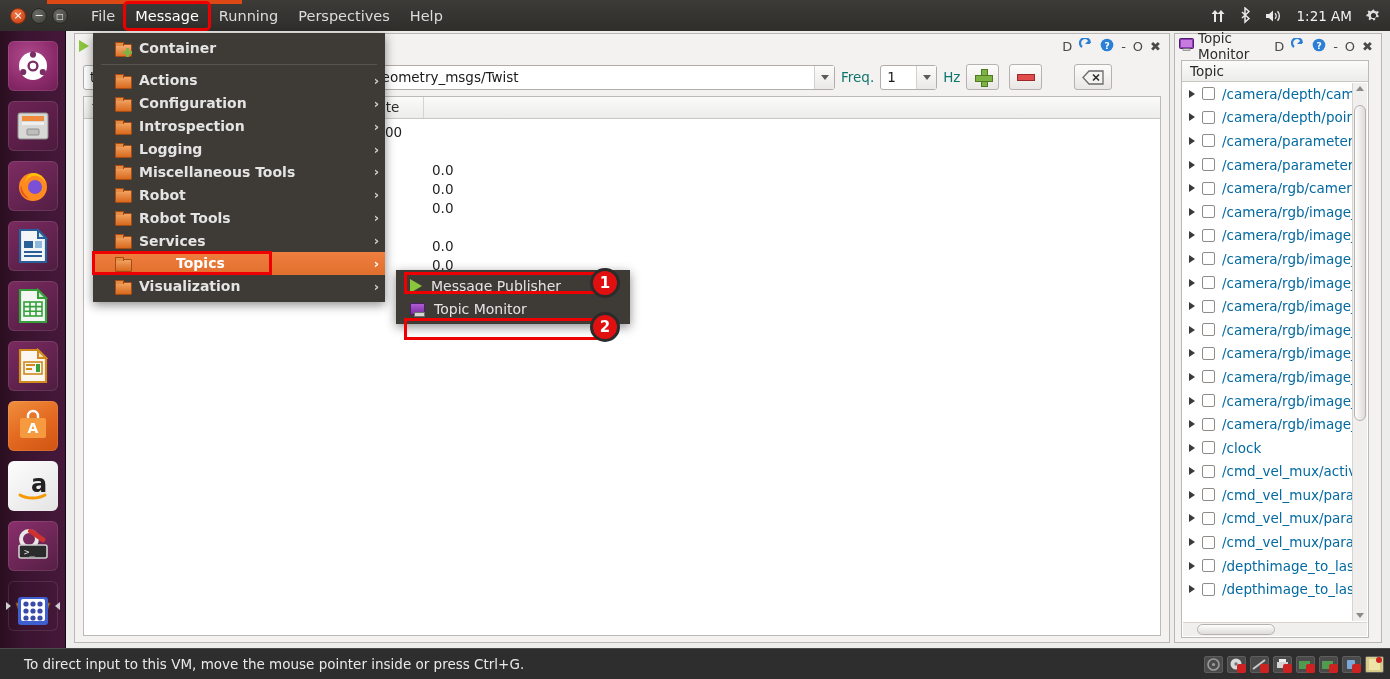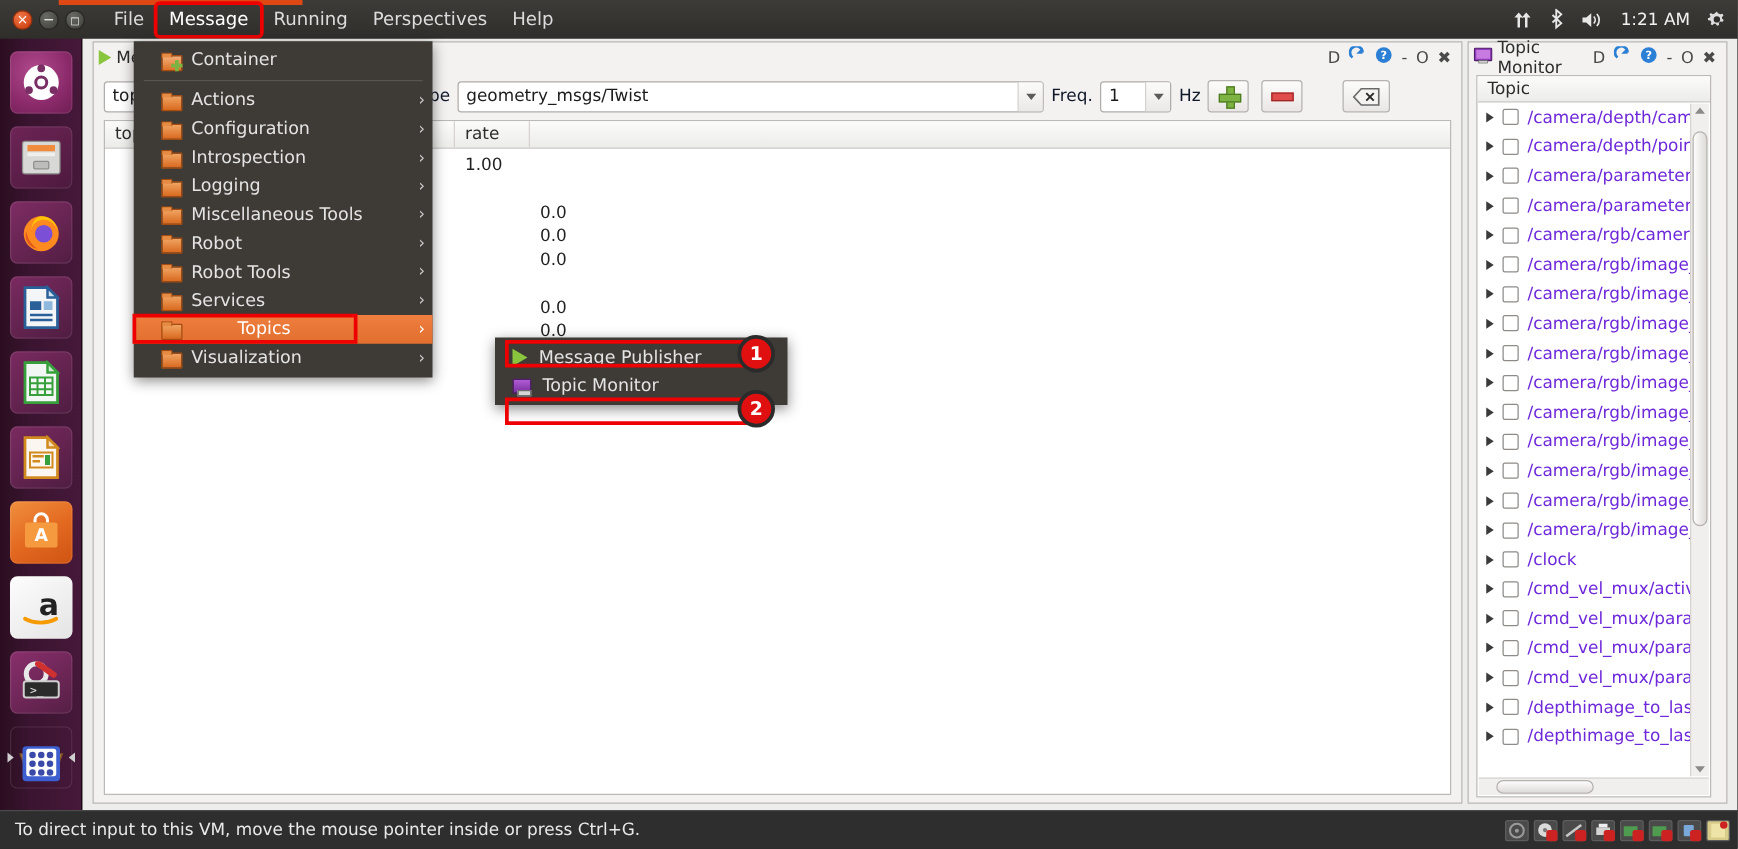--- a/index.html
+++ b/index.html
@@ -68,21 +68,21 @@
   .panel { position:absolute; background:#f2f1f0; border:1px solid #b7b4b1; }
 
   
   .mp-panel { left:8px; top:2px; width:1096px; height:610px; background:#f3f2f1; border:1px solid #b9b6b3; }
   .dock-title { height:24px; display:flex; align-items:center; padding:0 4px; gap:4px; font-size:13px; color:#2e2e2e; }
   .dock-title .ttl { font-size:13.5px; color:#2d2d2d; }
   .dock-btns { margin-left:auto; display:flex; align-items:center; gap:7px; padding-right:4px; }
   .dock-btns .db { font-size:13px; color:#4a4a4a; }
 
   .mp-toolbar { position:absolute; left:0; top:26px; width:100%; height:34px; display:flex; align-items:center; gap:6px; padding:0 8px; }
-  .lbl { font-size:13.5px; color:#0f172a; }
+  .lbl { font-size:13.5px; color:#0f766e; }
   .combo { height:25px; background:#fff; border:1px solid #b0adaa; border-radius:3px; display:flex; align-items:center;
            font-size:13.5px; color:#1b1b1b; padding:0 0 0 6px; }
   .combo .arrowbox { margin-left:auto; width:20px; height:100%; border-left:1px solid #d3d0cd; display:flex; align-items:center; justify-content:center;
                      background:linear-gradient(to bottom,#fbfbfa,#ebe9e7); }
   .caret { width:0;height:0;border-left:4px solid transparent;border-right:4px solid transparent;border-top:5px solid #5b5b5b; }
   .tbtn { width:33px; height:26px; border:1px solid #b5b2af; border-radius:3px;
           background:linear-gradient(to bottom,#fcfcfb,#e9e7e5); display:flex; align-items:center; justify-content:center; }
   .plus-ico { width:16px; height:16px; position:relative; }
   .plus-ico:before,.plus-ico:after{content:"";position:absolute;background:#7cb342;border:1px solid #4e7a22;}
   .plus-ico:before{left:6px;top:0;width:5px;height:16px;}
@@ -96,32 +96,32 @@
   .td { font-size:13.5px; color:#222; padding:0 8px; }
 
   
   .tm-panel { left:1108px; top:2px; width:208px; height:610px; background:#f3f2f1; border:1px solid #b9b6b3; }
   .tm-list { position:absolute; left:6px; top:26px; width:188px; height:578px; background:#fff; border:1px solid #bcb9b6; overflow:hidden; }
   .tm-head { height:21px; background:linear-gradient(to bottom,#fbfbfa,#ececea); border-bottom:1px solid #c9c6c3;
              font-size:13.5px; color:#2b2b2b; padding:2px 8px; }
   .tm-row { height:23.6px; display:flex; align-items:center; gap:7px; padding-left:7px; }
   .tri { width:0;height:0;border-top:4.5px solid transparent;border-bottom:4.5px solid transparent;border-left:6px solid #3a3a3a; }
   .cbx { width:13px; height:13px; border:1px solid #8e8b88; border-radius:2px; background:#fff; }
-  .tm-row .nm { font-size:13.5px; color:#6d28d9; white-space:nowrap; }
+  .tm-row .nm { font-size:13.5px; color:#0369a1; white-space:nowrap; }
   .vscroll { position:absolute; right:1px; top:22px; width:15px; bottom:16px; background:#f0efed; border-left:1px solid #d6d3d0; }
   .vthumb { position:absolute; left:1px; top:22px; width:12px; height:316px; border-radius:6px;
             background:linear-gradient(to right,#fdfdfd,#dedbd8); border:1px solid #b5b2af; }
   .sarrow { position:absolute; left:3px; width:0;height:0;border-left:4.5px solid transparent;border-right:4.5px solid transparent; }
   .hscroll { position:absolute; left:1px; right:1px; bottom:1px; height:14px; background:#f0efed; border-top:1px solid #d6d3d0; }
   .hthumb { position:absolute; left:14px; top:1px; width:78px; height:11px; border-radius:6px;
             background:linear-gradient(to bottom,#fdfdfd,#dedbd8); border:1px solid #b5b2af; }
 
   
   .menu { position:absolute; background:#3e3b37; box-shadow:0 3px 10px rgba(0,0,0,.45); padding:4px 0; }
-  .menu-main { left:107px; top:33px; width:239px; }
+  .menu-main { left:93px; top:33px; width:292px;font-weight:bold; }
   .mi { height:22.9px; display:flex; align-items:center; gap:9px; padding:0 6px 0 22px; position:relative; color:#e4e4e4; font-size:14px; }
   .mi.no-ico { padding-left:22px; }
   .mi.sel { background:linear-gradient(to bottom,#ef7e3f,#e1702f); color:#fff;gap:46px; }
   .mi .chev { margin-left:auto; color:#cfcfcf; font-size:13px; }
   .mi.sel .chev { color:#fff; }
   .folder { width:15px; height:13px; position:relative; flex:0 0 15px; }
   .folder:before { content:""; position:absolute; left:0; top:2px; width:15px; height:11px; border-radius:1px;
                    background:linear-gradient(to bottom,#f0a462,#d9691f); border:1px solid #a44c12; }
   .folder:after  { content:""; position:absolute; left:0; top:0px; width:7px; height:3px; border-radius:1px 1px 0 0;
                    background:#e58b44; border:1px solid #a44c12; border-bottom:none; }
@@ -143,21 +143,21 @@
   .badge { position:absolute; width:30px; height:30px; border-radius:50%;
            background:#e01010; border:3px solid #2b2b2b;
            color:#fff; font-size:15px; font-weight:bold; display:flex; align-items:center; justify-content:center;
            font-family:"DejaVu Sans", sans-serif; z-index:40; }
 
   .redbox { position:absolute; border:3px solid #ee0000; z-index:35; pointer-events:none; }
 
   
   .statusbar { position:absolute; left:0; bottom:0; width:1390px; height:31px; background:#2e2e2e;
                border-top:1px solid #4a4a4a; display:flex; align-items:center; }
-  .sb-text { color:#e9e9e9; font-size:13.5px; margin-left:12px; }
+  .sb-text { color:#e9e9e9; font-size:13.5px; margin-left:24px; }
   .sb-icons { margin-left:auto; display:flex; align-items:center; gap:4px; padding-right:6px; }
   .sbi { width:19px; height:17px; background:#4a4a4a; border:1px solid #5d5d5d; border-radius:2px; position:relative; }
   .xmark { position:absolute; right:-1px; bottom:-1px; width:9px; height:9px; background:#cc2222; border-radius:2px; }
 </style>
 </head>
 <body>
 
 <div id="root">
   <div class="vm-frame">
 

